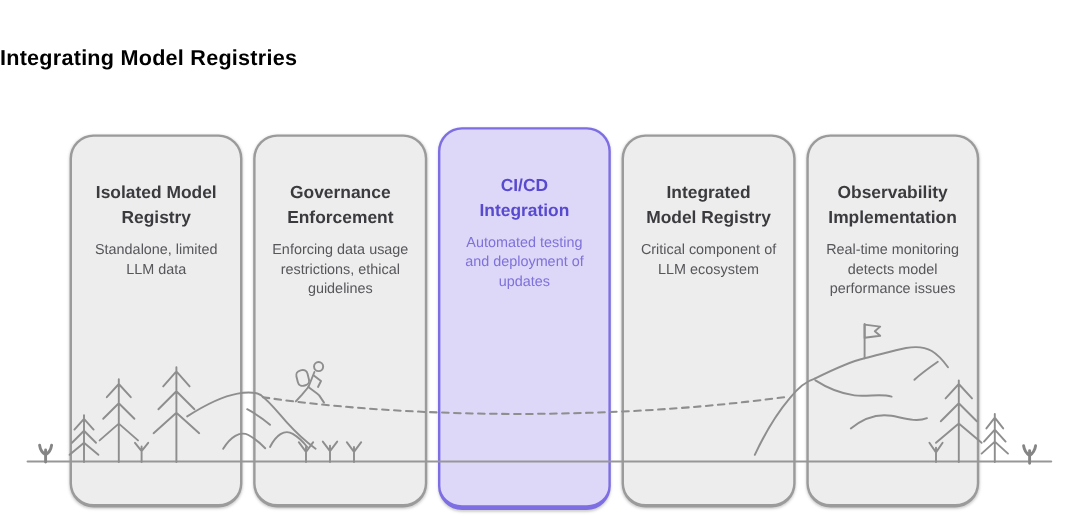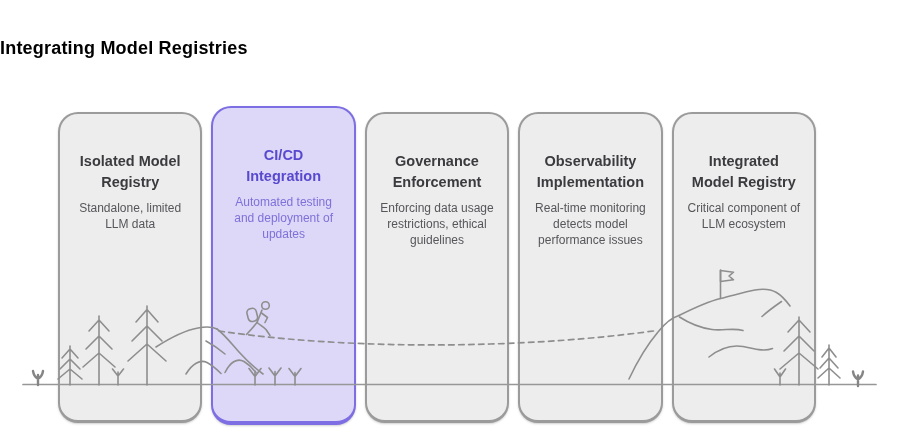--- a/index.html
+++ b/index.html
@@ -86,49 +86,49 @@
 
   <div class="cards">
 
     <div class="card">
       <div class="card-title">Isolated Model
 Registry</div>
       <div class="card-desc">Standalone, limited
 LLM data</div>
     </div>
 
+    <div class="card">
+      <div class="card-title">Governance
+Enforcement</div>
+      <div class="card-desc">Enforcing data usage
+restrictions, ethical
+guidelines</div>
+    </div>
+
     <div class="card highlighted">
       <div class="card-title">CI/CD
 Integration</div>
       <div class="card-desc">Automated testing
 and deployment of
 updates</div>
     </div>
 
     <div class="card">
-      <div class="card-title">Governance
-Enforcement</div>
-      <div class="card-desc">Enforcing data usage
-restrictions, ethical
-guidelines</div>
+      <div class="card-title">Integrated
+Model Registry</div>
+      <div class="card-desc">Critical component of
+LLM ecosystem</div>
     </div>
 
     <div class="card">
       <div class="card-title">Observability
 Implementation</div>
       <div class="card-desc">Real-time monitoring
 detects model
 performance issues</div>
-    </div>
-
-    <div class="card">
-      <div class="card-title">Integrated
-Model Registry</div>
-      <div class="card-desc">Critical component of
-LLM ecosystem</div>
     </div>
 
   </div>
 
   <svg class="scene" width="900" height="442" viewBox="0 0 900 442">
 
     <path class="ground" d="M23 384.5 H 876"></path>
 
     <g>
       <path class="thick-grass" d="M38 385 V375 M38 379 C 35.5 377.5, 33.5 374.5, 33 371 M38 379 C 40.5 377.5, 42.5 374.5, 43 371"></path>

